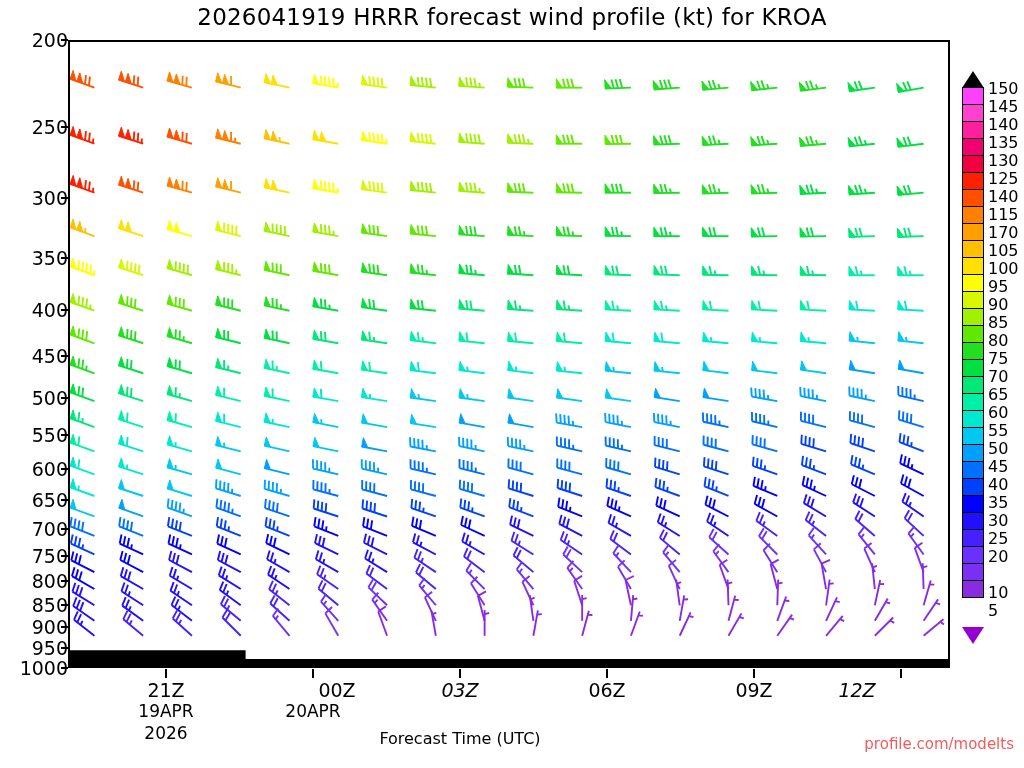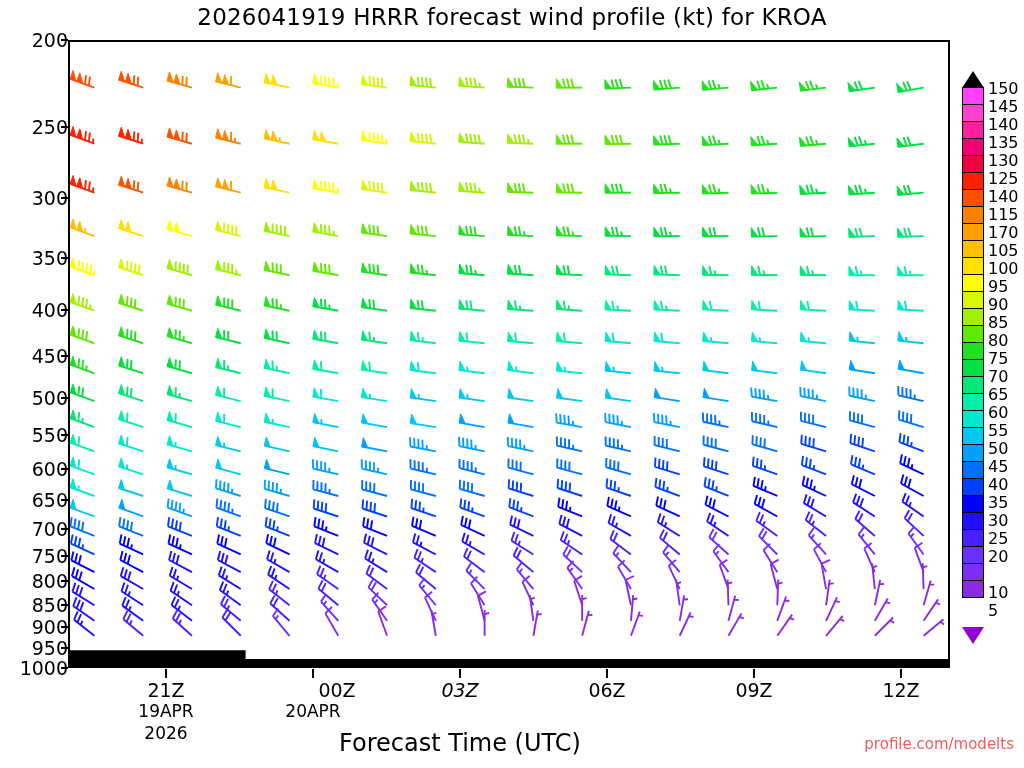--- a/index.html
+++ b/index.html
@@ -17,21 +17,21 @@
   .ytick-mark{position:absolute;width:7px;height:2px;background:#000;left:61px;
        transform:translateY(-50%);}
   .xtick-mark{position:absolute;width:2px;height:9px;background:#000;top:669px;}
   .xtick-label{position:absolute;top:679px;transform:translateX(-50%);
        font-size:19px;text-align:center;white-space:nowrap;}
   .xtick-sub{position:absolute;top:701px;transform:translateX(-50%);
        font-size:17px;text-align:center;white-space:nowrap;}
   #year-label{position:absolute;top:723px;transform:translateX(-50%);
        font-size:17px;text-align:center;}
   #xaxis-title{position:absolute;left:180px;top:729px;width:560px;text-align:center;
-       font-size:24px;}
+       font-size:16px;}
   #watermark{position:absolute;right:10px;top:735px;font-size:15px;color:#f45b5b;}
   #colorbar{position:absolute;left:962px;top:88px;width:22px;}
   .cb-cell{width:22px;border:1px solid #000;box-sizing:border-box;
        margin-top:-1px;}
   .cb-label{position:absolute;left:988px;font-size:16px;transform:translateY(-50%);
        white-space:nowrap;}
   #cb-top-arrow{position:absolute;left:962px;width:0;height:0;
        border-left:11px solid transparent;border-right:11px solid transparent;}
   #cb-bot-arrow{position:absolute;left:962px;width:0;height:0;
        border-left:11px solid transparent;border-right:11px solid transparent;}
@@ -2341,21 +2341,21 @@
     <div class="xtick-mark" style="left: 312px;"></div>
     <div class="xtick-label" style="left: 313px; margin-left: 24px;">00Z</div>
     <div class="xtick-sub" style="left: 313px;">20APR</div>
     <div class="xtick-mark" style="left: 459px;"></div>
     <div class="xtick-label" style="left: 460px; font-style: italic;">03Z</div>
     <div class="xtick-mark" style="left: 606px;"></div>
     <div class="xtick-label" style="left: 607px;">06Z</div>
     <div class="xtick-mark" style="left: 753px;"></div>
     <div class="xtick-label" style="left: 754px;">09Z</div>
     <div class="xtick-mark" style="left: 900px;"></div>
-    <div class="xtick-label" style="left: 901px;">12Z</div>
+    <div class="xtick-label" style="left: 857px; font-style: italic;">12Z</div>
   </div>
 
 <div id="year-label" style="left: 166px;">2026</div>
 <div id="xaxis-title">Forecast Time (UTC)</div>
 <div id="watermark">profile.com/modelts</div>
 
 <div id="cb-top-arrow" style="top: 71px; border-bottom: 17px solid rgb(0, 0, 0);"></div>
 <div id="colorbar">
     <div class="cb-cell" style="height: 18px; background: rgb(255, 64, 255);"></div>
     <div class="cb-cell" style="height: 18px; background: rgb(255, 64, 208);"></div>

